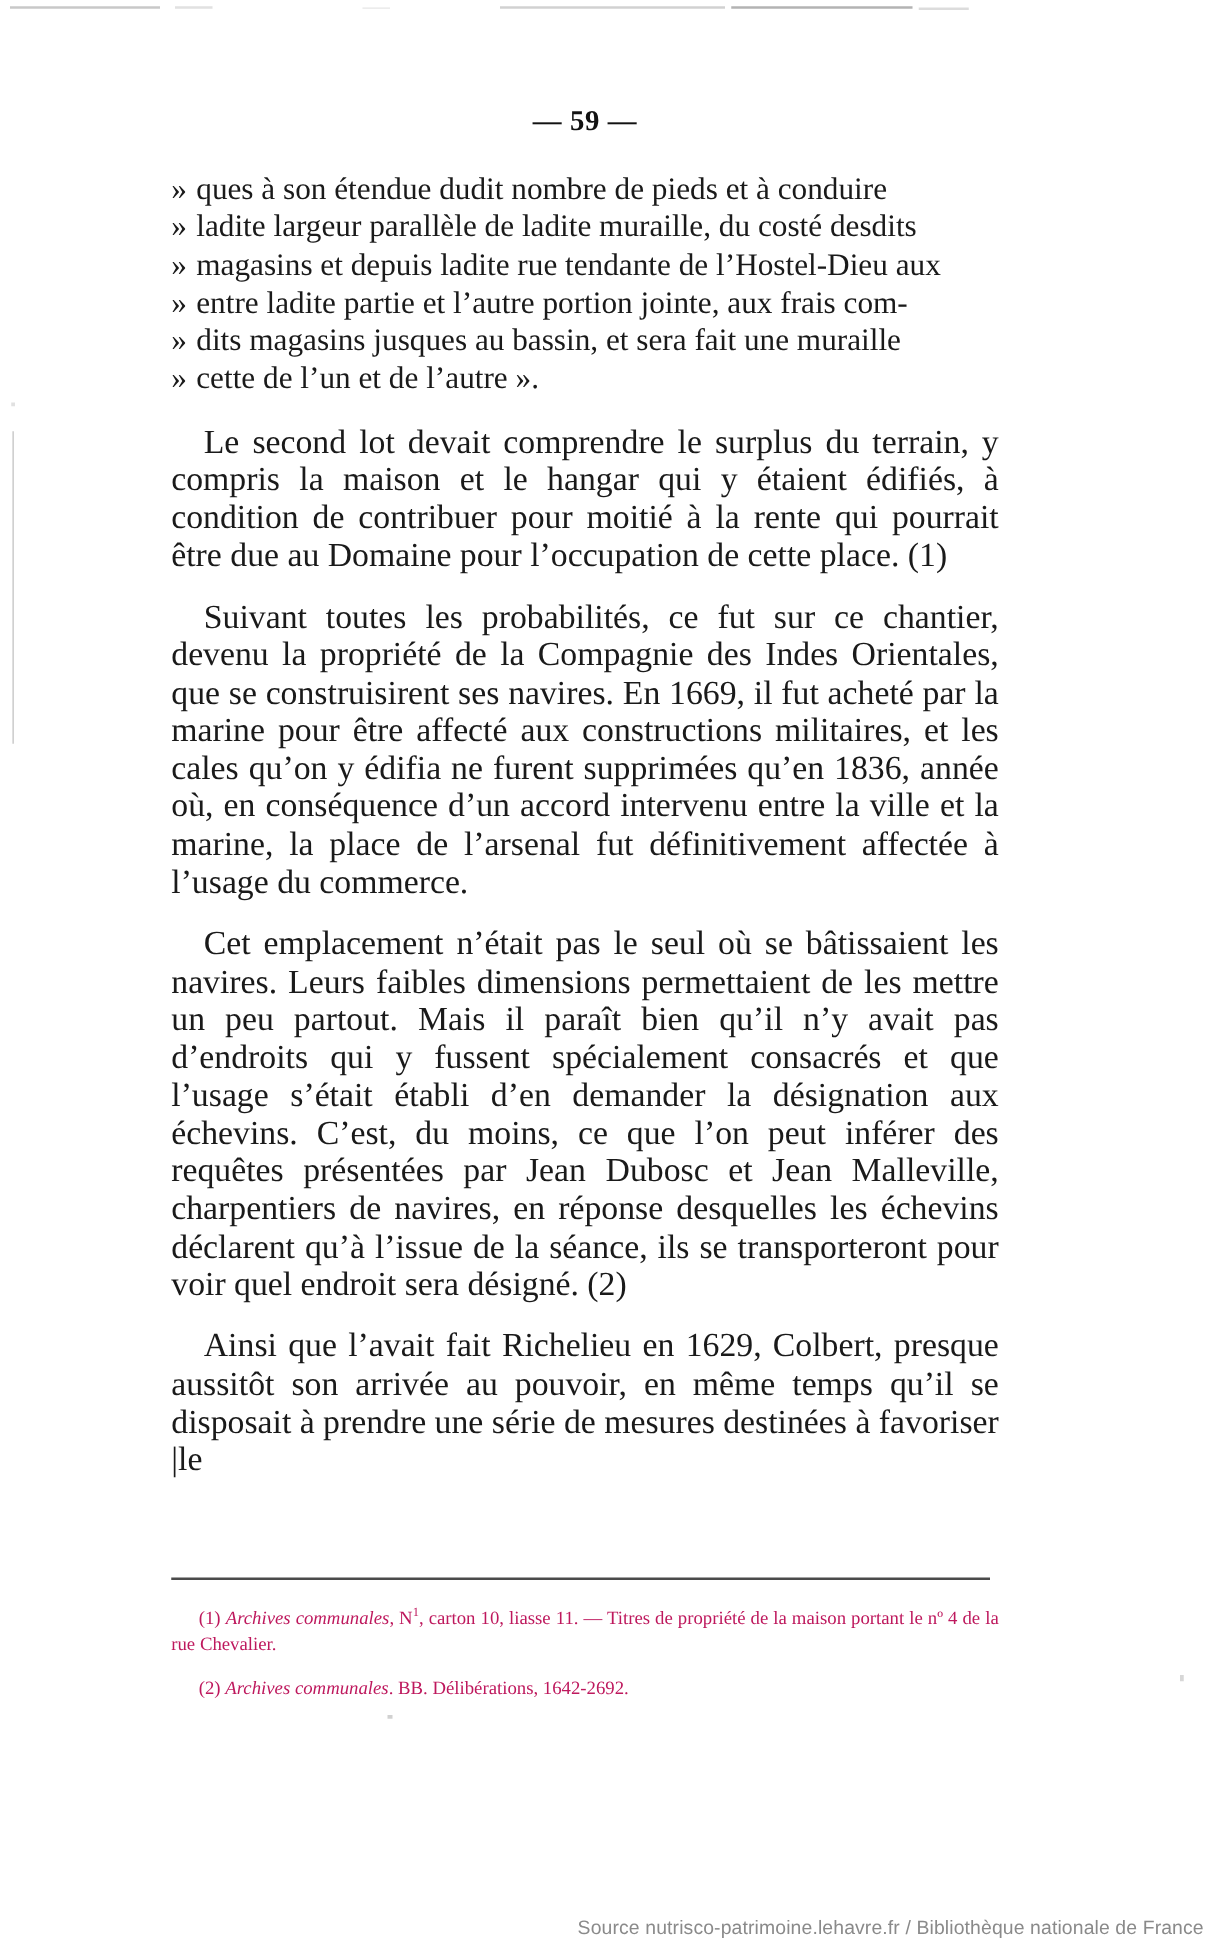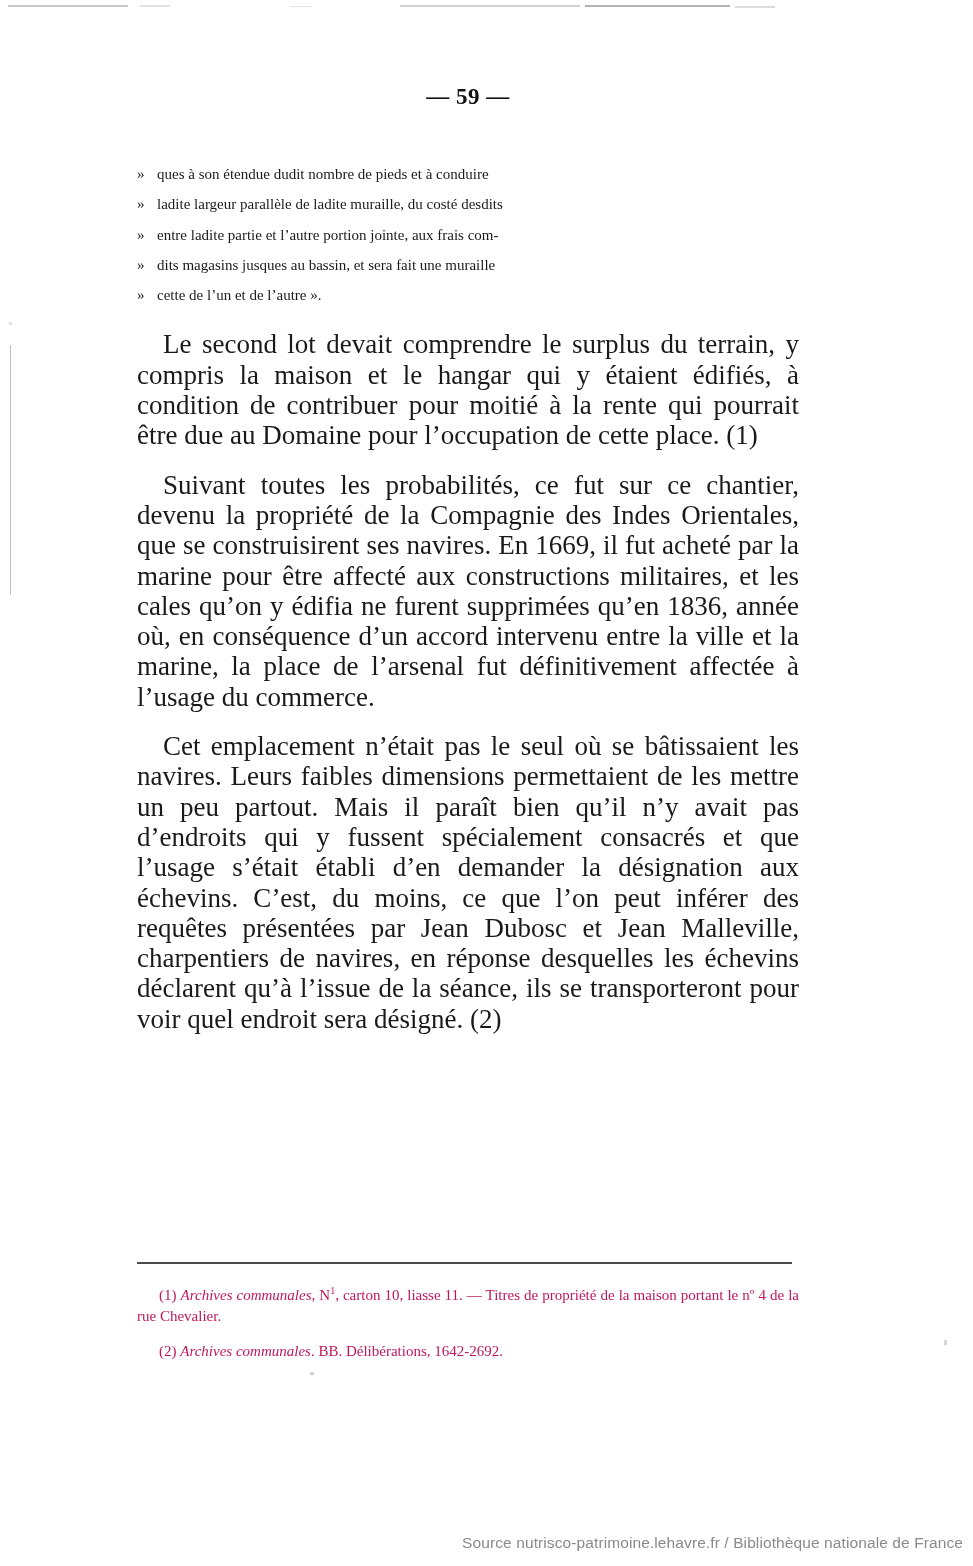--- a/index.html
+++ b/index.html
@@ -52,22 +52,22 @@
   .folio {
     text-align: center;
     font-size: 23px;
     font-weight: bold;
     letter-spacing: 0.5px;
     margin-top: 84px;
     color: #121212;
   }
 
   .block-quote {
-    margin-top: 49px;
-    font-size: 15px;
+    margin-top: 27px;
+    font-size: 25px;
     line-height: 30.3px;
   }
   .block-quote .ql {
     display: inline-block;
     width: 20px;
     color: #1a1a1a;
   }
   .qline {
     white-space: nowrap;
   }
@@ -137,33 +137,37 @@
     <div class="folio">— 59 —</div>
 
     <div class="block-quote">
       <div class="qline">
         <span class="ql">»</span><span>ques à son  étendue dudit  nombre de pieds et  à conduire</span>
       </div>
       <div class="qline">
         <span class="ql">»</span><span>ladite largeur  parallèle de ladite muraille, du costé desdits</span>
       </div>
       <div class="qline">
+        <span class="ql">»</span><span>magasins et depuis ladite rue tendante de l’Hostel-Dieu aux</span>
+      </div>
+      <div class="qline">
         <span class="ql">»</span><span>entre ladite partie et l’autre  portion jointe, aux frais com-</span>
       </div>
       <div class="qline">
         <span class="ql">»</span><span>dits magasins jusques au bassin, et sera fait une muraille</span>
       </div>
       <div class="qline">
         <span class="ql">»</span><span>cette de l’un et de l’autre ».</span>
       </div>
     </div>
 
     <p class="para">Le second lot devait comprendre le surplus du terrain, y compris la maison et le hangar qui y étaient édifiés, à condition de contribuer pour moitié à la rente qui pourrait être due au Domaine pour l’occupation de cette place. (1)</p>
     <p class="para">Suivant toutes les probabilités, ce fut sur ce chantier, devenu la propriété de la Compagnie des Indes Orientales, que se construisirent ses navires. En 1669, il fut acheté par la marine pour être affecté aux constructions militaires, et les cales qu’on y édifia ne furent supprimées qu’en 1836, année où, en conséquence d’un accord intervenu entre la ville et la marine, la place de l’arsenal fut définitivement affectée à l’usage du commerce.</p>
     <p class="para">Cet emplacement n’était pas le seul où se bâtissaient les navires. Leurs faibles dimensions permettaient de les mettre un peu partout. Mais il paraît bien qu’il n’y avait pas d’endroits qui y fussent spécialement consacrés et que l’usage s’était établi d’en demander la désignation aux échevins. C’est, du moins, ce que l’on peut inférer des requêtes présentées par Jean Dubosc et Jean Malleville, charpentiers de navires, en réponse desquelles les échevins déclarent qu’à l’issue de la séance, ils se transporteront pour voir quel endroit sera désigné. (2)</p>
+    <p class="para">Ainsi que l’avait fait Richelieu en 1629, Colbert, presque aussitôt son arrivée au pouvoir, en même temps qu’il se disposait à prendre une série de mesures destinées à favoriser |le</p>
 
   </div>
 
   <div class="footnotes">
     <div class="fn-rule"></div>
 
     <p class="footnote">
       <span>(1)</span>
       <i>Archives communales</i><span>, N</span><sup>1</sup><span>, carton 10, liasse 11. — Titres de propriété de la maison portant le nº 4 de la rue Chevalier.</span>
     </p>

